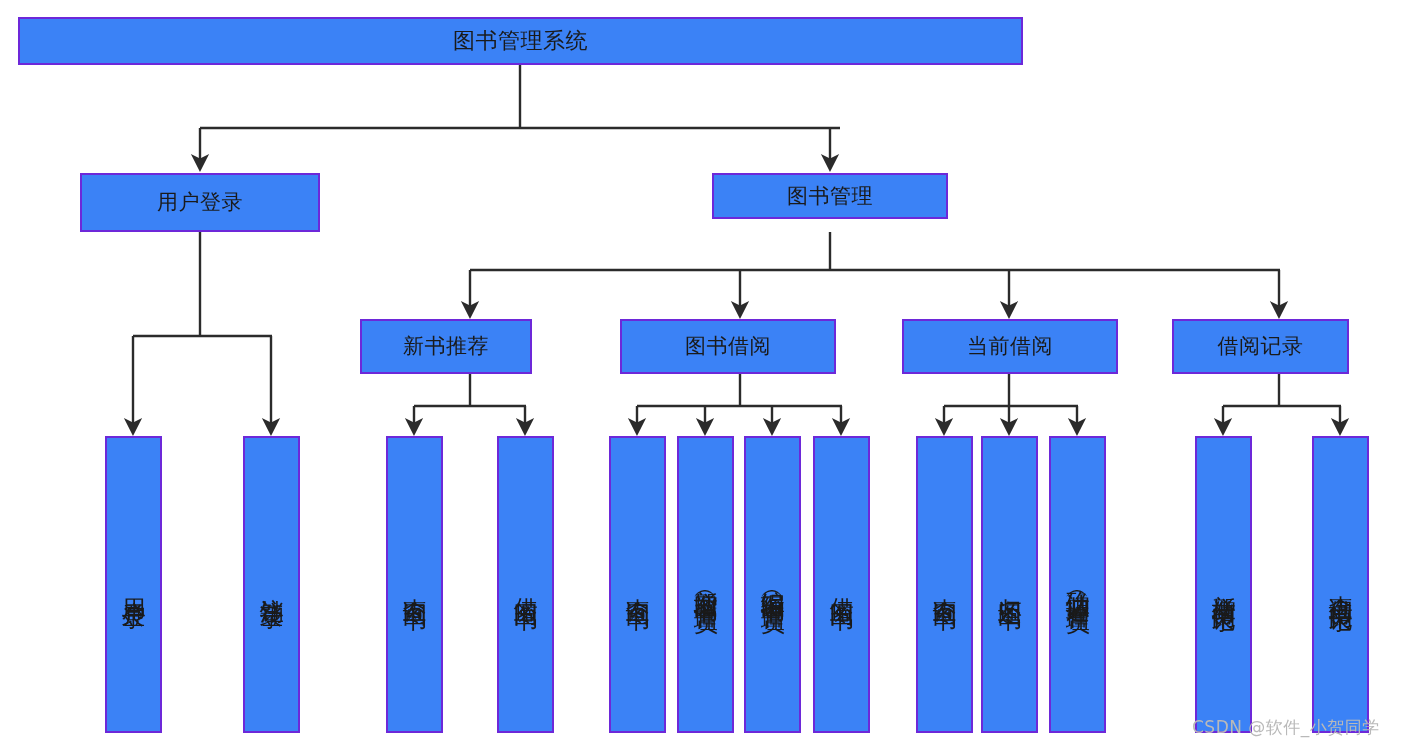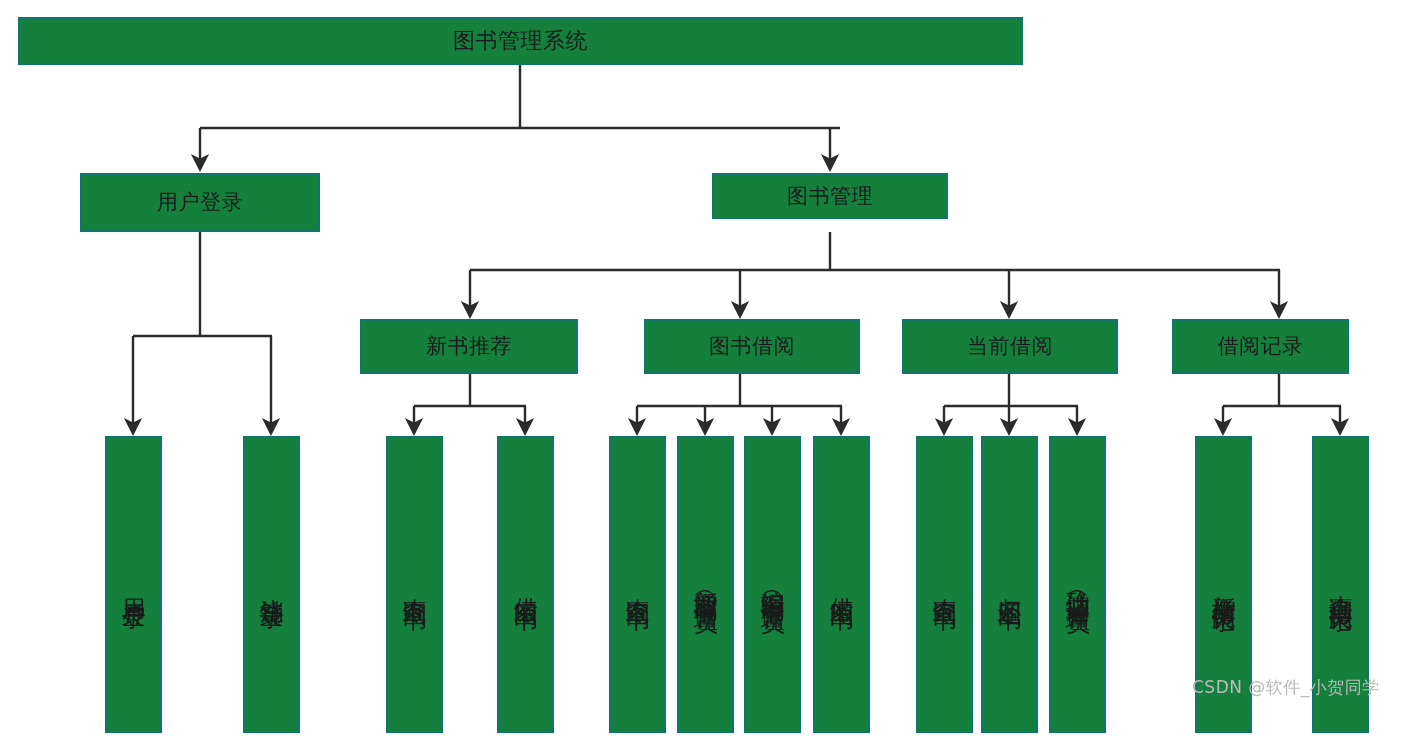--- a/index.html
+++ b/index.html
@@ -21,22 +21,22 @@
   #diagram-svg {
     position: absolute;
     left: 0;
     top: 0;
     width: 1405px;
     height: 747px;
   }
   .node {
     position: absolute;
     box-sizing: border-box;
-    border: 2px solid #0f766e;
-    background: #15803d;
+    border: 2px solid #6d28d9;
+    background: #3b82f6;
     display: flex;
     align-items: center;
     justify-content: center;
     color: #1a1a1a;
     z-index: 2;
   }
   .node-label {
     font-size: 21px;
     line-height: 1.15;
     letter-spacing: 0.5px;
@@ -123,24 +123,24 @@
     <span class="node-label">图书管理系统</span>
   </div>
 
   <div class="node" style="left:80px; top:173px; width:240px; height:59px;">
     <span class="node-label">用户登录</span>
   </div>
   <div class="node" style="left:712px; top:173px; width:236px; height:46px;">
     <span class="node-label">图书管理</span>
   </div>
 
-  <div class="node" style="left:360px; top:319px; width:218px; height:55px;">
+  <div class="node" style="left:360px; top:319px; width:172px; height:55px;">
     <span class="node-label">新书推荐</span>
   </div>
-  <div class="node" style="left:644px; top:319px; width:216px; height:55px;">
+  <div class="node" style="left:620px; top:319px; width:216px; height:55px;">
     <span class="node-label">图书借阅</span>
   </div>
   <div class="node" style="left:902px; top:319px; width:216px; height:55px;text-align:center;">
     <span class="node-label">当前借阅</span>
   </div>
   <div class="node" style="left:1172px; top:319px; width:177px; height:55px;">
     <span class="node-label">借阅记录</span>
   </div>
 
   <div class="node leaf" style="left:105px; top:436px; width:57px; height:297px;">
@@ -180,15 +180,15 @@
     <span class="node-label">确认归还（管理员）</span>
   </div>
 
   <div class="node leaf" style="left:1195px; top:436px; width:57px; height:297px;">
     <span class="node-label">新增借阅记录</span>
   </div>
   <div class="node leaf" style="left:1312px; top:436px; width:57px; height:297px;">
     <span class="node-label">查询借阅记录</span>
   </div>
 
-  <div class="watermark" style="left:1192px; top:676px;">CSDN @软件_小贺同学</div>
+  <div class="watermark" style="left:1192px; top:716px;">CSDN @软件_小贺同学</div>
 
 </div>
 
 </body></html>

